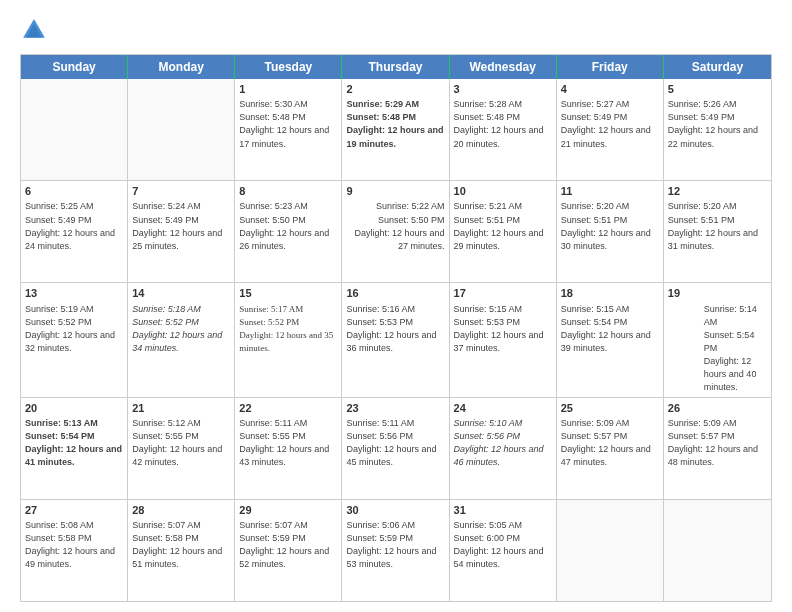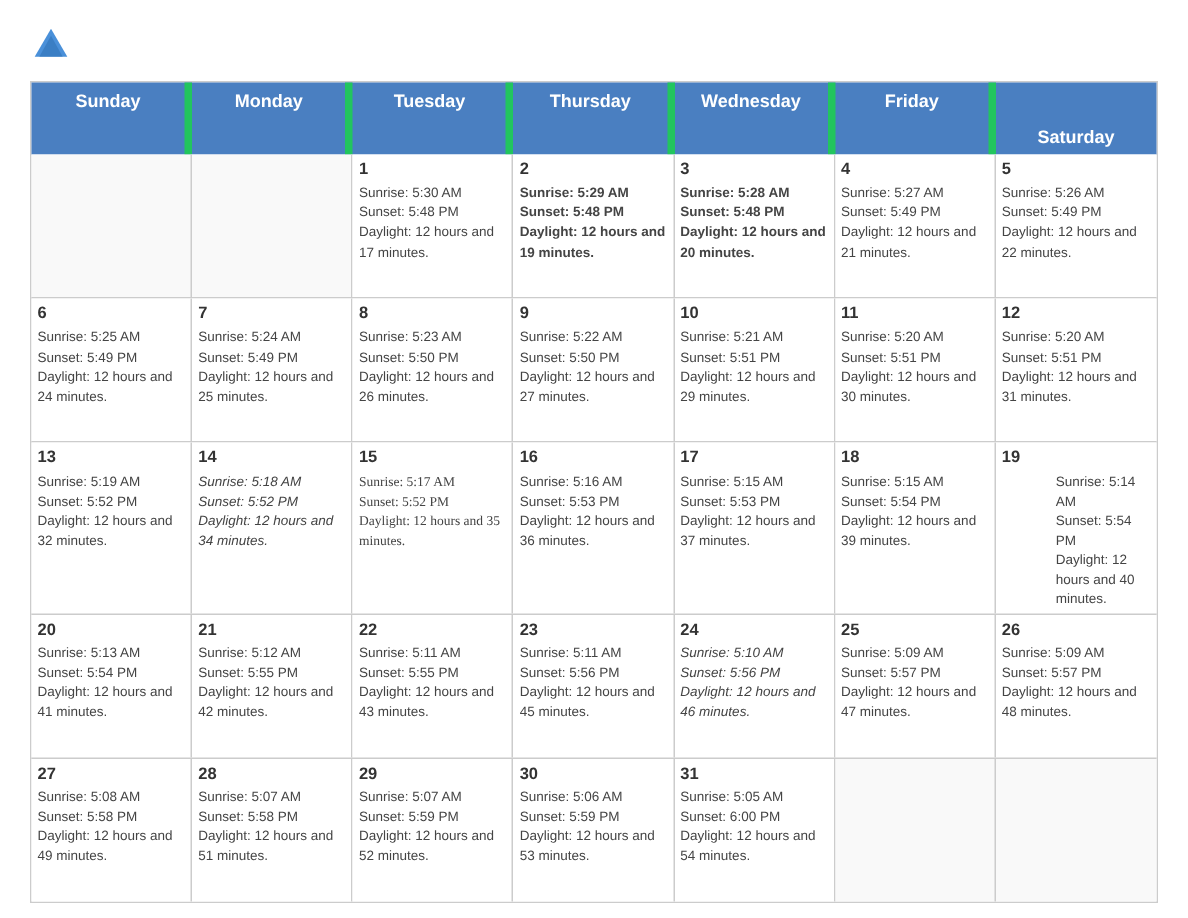--- a/index.html
+++ b/index.html
@@ -68,25 +68,24 @@
       display: grid;
       grid-template-columns: repeat(7, 1fr);
       background: #4a7fc1;
     }
     .cal-header-cell {
       color: #fff;
       font-size: 12px;
       font-weight: bold;
       text-align: center;
       padding: 5px 2px;
-      border-right: 5px solid #22c55e;
+      border-right: 1px solid #22c55e;
     }
     .cal-header-cell:last-child {
       border-right: none;
-      margin-top: 24px;
     }
     .cal-body {
       flex: 1;
       display: flex;
       flex-direction: column;
     }
     .cal-row {
       display: grid;
       grid-template-columns: repeat(7, 1fr);
       flex: 1;
@@ -166,21 +165,21 @@
 Daylight: 12 hours and 17 minutes.</div>
           </div>
           <div class="cal-cell">
             <span class="day-num">2</span>
             <div class="cell-info" style="white-space: pre-line; font-weight: bold;">Sunrise: 5:29 AM
 Sunset: 5:48 PM
 Daylight: 12 hours and 19 minutes.</div>
           </div>
           <div class="cal-cell">
             <span class="day-num">3</span>
-            <div class="cell-info" style="white-space: pre-line; font-weight: bold;">Sunrise: 5:28 AM
+            <div class="cell-info" style="white-space: pre-line;">Sunrise: 5:28 AM
 Sunset: 5:48 PM
 Daylight: 12 hours and 20 minutes.</div>
           </div>
           <div class="cal-cell">
             <span class="day-num">4</span>
             <div class="cell-info" style="white-space: pre-line;">Sunrise: 5:27 AM
 Sunset: 5:49 PM
 Daylight: 12 hours and 21 minutes.</div>
           </div>
           <div class="cal-cell">
@@ -204,21 +203,21 @@
 Daylight: 12 hours and 25 minutes.</div>
           </div>
           <div class="cal-cell">
             <span class="day-num">8</span>
             <div class="cell-info" style="white-space: pre-line;">Sunrise: 5:23 AM
 Sunset: 5:50 PM
 Daylight: 12 hours and 26 minutes.</div>
           </div>
           <div class="cal-cell">
             <span class="day-num">9</span>
-            <div class="cell-info" style="white-space: pre-line;">Sunrise: 5:22 AM
+            <div class="cell-info" style="white-space: pre-line; text-align: right;">Sunrise: 5:22 AM
 Sunset: 5:50 PM
 Daylight: 12 hours and 27 minutes.</div>
           </div>
           <div class="cal-cell">
             <span class="day-num">10</span>
             <div class="cell-info" style="white-space: pre-line;">Sunrise: 5:21 AM
 Sunset: 5:51 PM
 Daylight: 12 hours and 29 minutes.</div>
           </div>
           <div class="cal-cell">
@@ -274,21 +273,21 @@
           <div class="cal-cell">
             <span class="day-num">19</span>
             <div class="cell-info" style="white-space: pre-line; margin-left: 36px;">Sunrise: 5:14 AM
 Sunset: 5:54 PM
 Daylight: 12 hours and 40 minutes.</div>
           </div>
         </div>
         <div class="cal-row">
           <div class="cal-cell">
             <span class="day-num">20</span>
-            <div class="cell-info" style="white-space: pre-line;">Sunrise: 5:13 AM
+            <div class="cell-info" style="white-space: pre-line; font-weight: bold;">Sunrise: 5:13 AM
 Sunset: 5:54 PM
 Daylight: 12 hours and 41 minutes.</div>
           </div>
           <div class="cal-cell">
             <span class="day-num">21</span>
             <div class="cell-info" style="white-space: pre-line;">Sunrise: 5:12 AM
 Sunset: 5:55 PM
 Daylight: 12 hours and 42 minutes.</div>
           </div>
           <div class="cal-cell">

